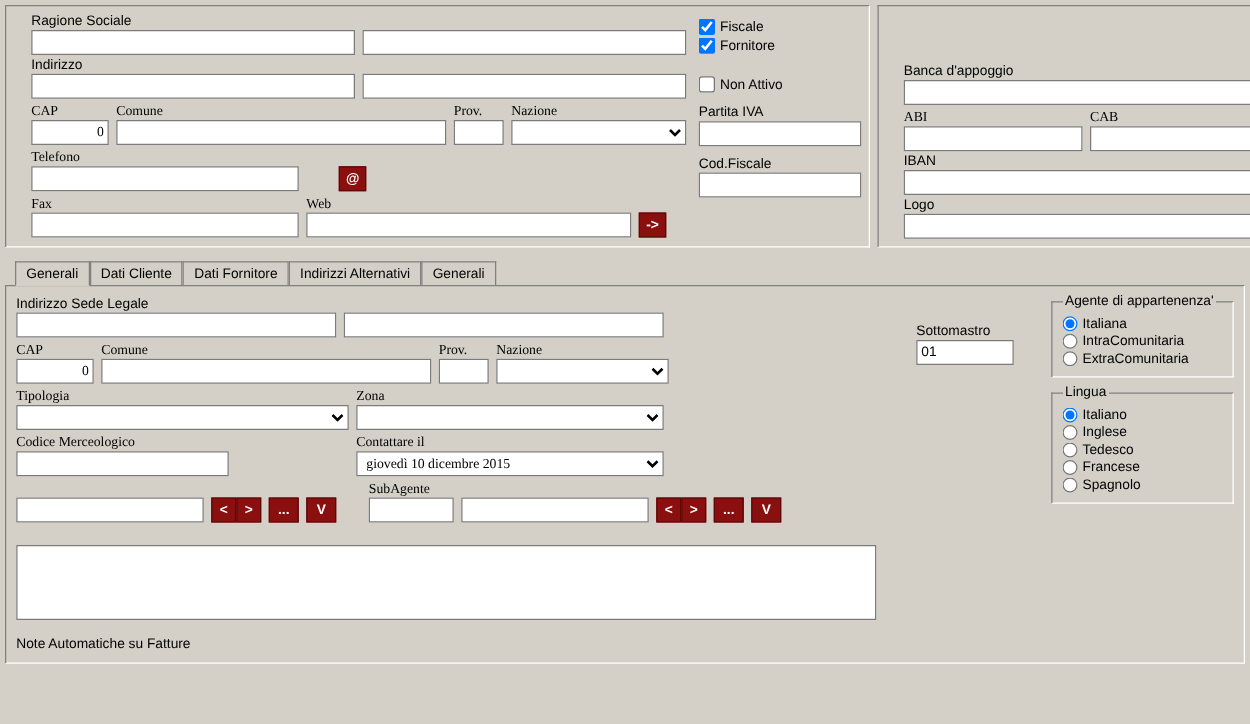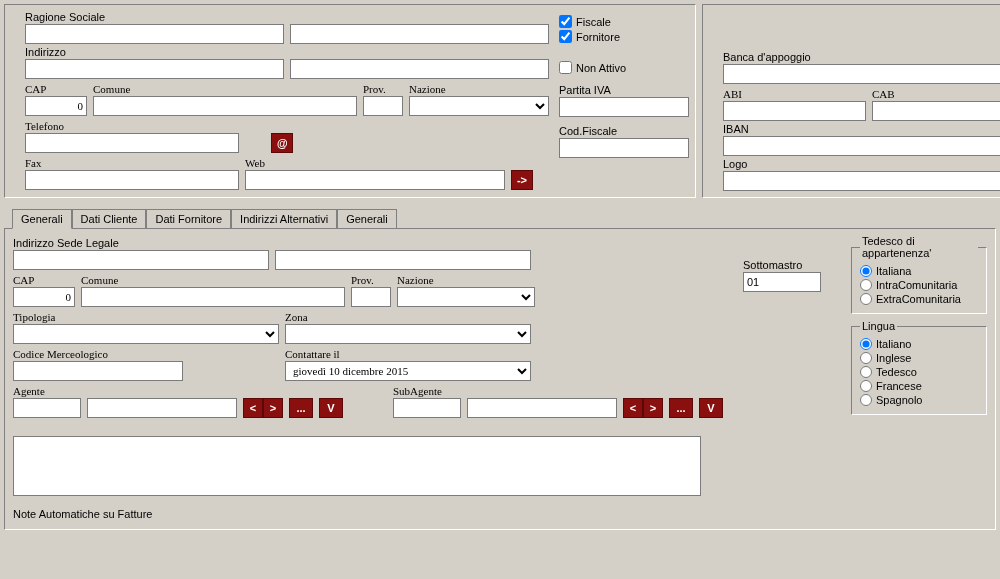--- a/index.html
+++ b/index.html
@@ -278,31 +278,27 @@
         <div class="col" style="width:246px; margin-left:96px;justify-content:space-between;">
           <span class="lbl">Contattare il</span>
           <select>
             <option>giovedì  10 dicembre  2015</option>
           </select>
         </div>
       </div>
 
       
       <div class="row" style="margin-top:2px; align-items:flex-end;">
-        <div class="col" style="width:68px;">
-          <span class="lbl">Agente</span>
-          <input type="text" style="">
-        </div>
         <input type="text" style="width: 150px;">
         <button class="btn-dark" style="width:16px">&lt;</button>
         <button class="btn-dark" style="width:16px;margin-left:-6px">&gt;</button>
         <button class="btn-dark" style="width:24px">...</button>
         <button class="btn-dark" style="width:24px">V</button>
 
-        <div class="col" style="width:68px; margin-left:44px;">
+        <div class="col" style="width:68px; margin-left:20px;">
           <span class="lbl">SubAgente</span>
           <input type="text" style="">
         </div>
         <input type="text" style="width: 150px;">
         <button class="btn-dark" style="width:16px">&lt;</button>
         <button class="btn-dark" style="width:16px;margin-left:-6px">&gt;</button>
         <button class="btn-dark" style="width:24px">...</button>
         <button class="btn-dark" style="width:24px">V</button>
       </div>
 
@@ -314,21 +310,21 @@
     </div>
 
     <div style="flex:1; display:flex; gap:18px;">
       <div style="width:90px; padding-top:22px;">
         <span class="lbl">Sottomastro</span>
         <input type="text" style="width: 78px;" value="01">
       </div>
 
       <div style="flex:1;">
         <fieldset class="grp">
-          <legend>Tedesco di appartenenza'</legend>
+          <legend>Agente di appartenenza'</legend>
           <div class="radio-row">
               <input type="radio" name="reg" checked="" style="">
               <span>Italiana</span>
             </div>
           <div class="radio-row">
               <input type="radio" name="reg" style="">
               <span>IntraComunitaria</span>
             </div>
           <div class="radio-row">
               <input type="radio" name="reg" style="">

